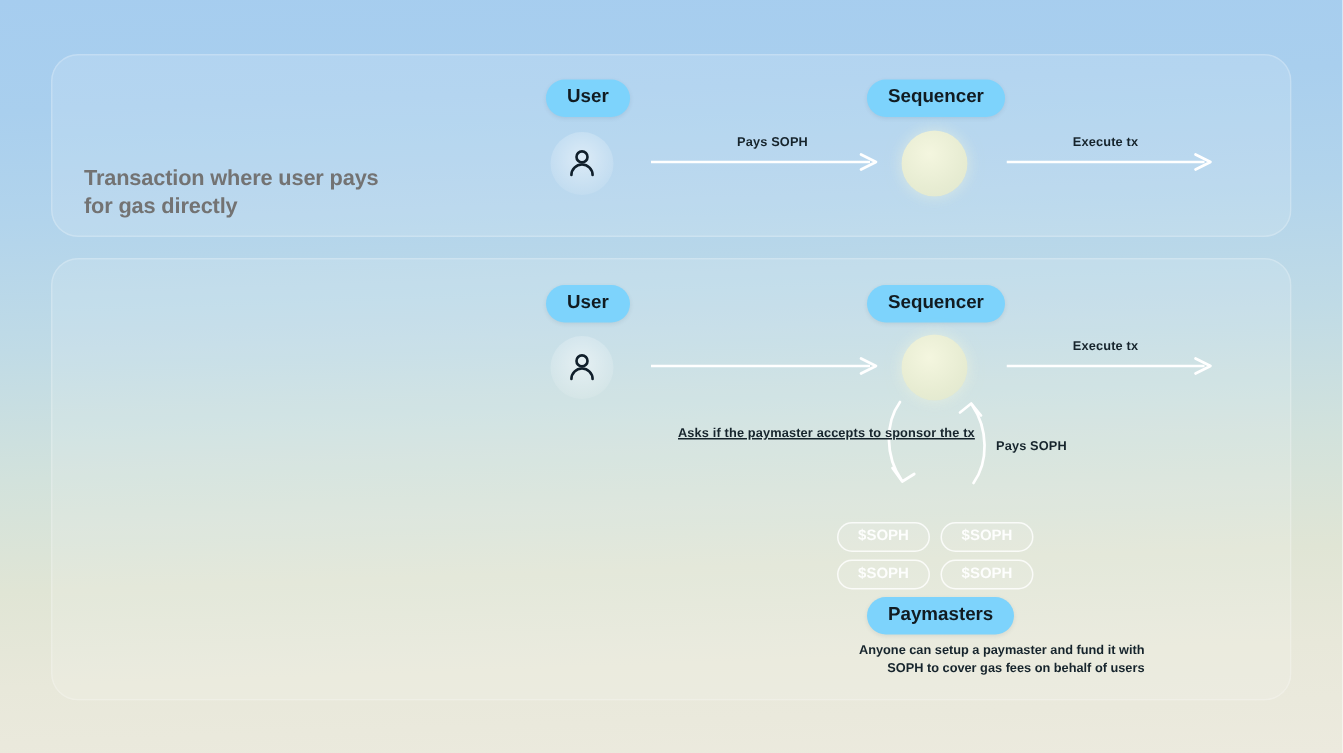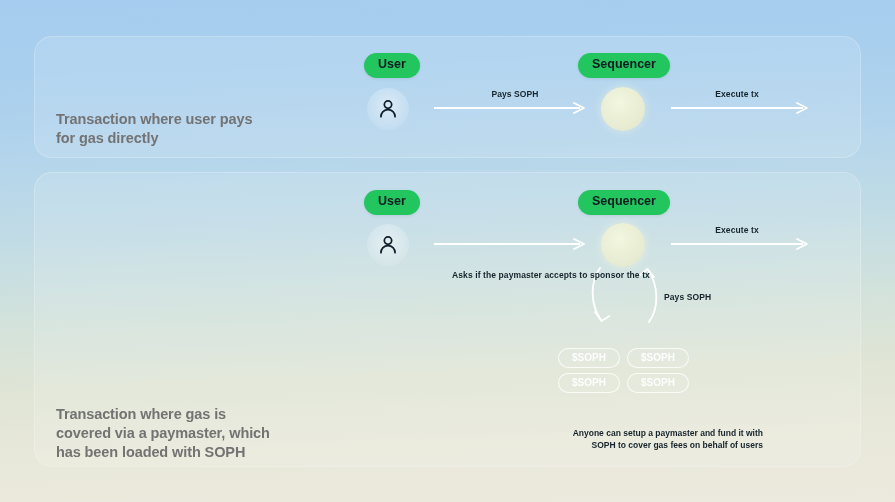--- a/index.html
+++ b/index.html
@@ -40,21 +40,21 @@
     line-height:1.32;
     letter-spacing:-0.1px;
     white-space:pre-line;
   }
   #caption-1 { top:110px; }
   #caption-2 { top:405px; }
 
   
   .pill {
     position:absolute;
-    background:#22c55e;
+    background:#7dd3fc;
     border-radius:999px;
     color:#111b21;
     font-size:12.5px;
     font-weight:700;
     padding:5px 14px 6px;
     line-height:1.1;
     white-space:nowrap;
     box-shadow:0 1px 3px rgba(40,60,80,0.10);
   }
 
@@ -151,23 +151,20 @@
 
   <div class="arrow-label" style="left:672px; top:89px; width:130px;">Execute tx</div>
 
   <svg class="arrow" style="left:671px; top:100px;" width="146" height="16">
     <path d="M0 8 H132" stroke="#ffffff" stroke-width="1.8" fill="none"></path>
     <path d="M126 3 L136 8 L126 13" stroke="#ffffff" stroke-width="1.8" fill="none" stroke-linecap="round" stroke-linejoin="round"></path>
   </svg>
 
   <div class="panel" id="panel-2"></div>
 
-  <div class="panel-caption" id="caption-2">Transaction where gas is
-covered via a paymaster, which
-has been loaded with SOPH</div>
 
   <div class="pill" style="left:364px; top:190px;">User</div>
 
   <div class="node-circle avatar" style="left:367px; top:224px;">
     <svg width="22" height="22" viewBox="0 0 24 24" aria-hidden="true">
       <circle cx="12" cy="7.2" r="4.0" fill="none" stroke="#101f2b" stroke-width="1.9"></circle>
       <path d="M4.3 20.4a7.7 7.7 0 0 1 15.4 0" fill="none" stroke="#101f2b" stroke-width="1.9" stroke-linecap="round"></path>
     </svg>
   </div>
 
@@ -189,29 +186,30 @@
 
   <svg class="arrow" style="left:588px; top:266px;" width="74" height="62">
 
     <path d="M12 2 C2 16, 2 38, 13 54" stroke="#ffffff" stroke-width="1.8" fill="none" stroke-linecap="round"></path>
     <path d="M7 46 L13.5 55 L21.5 50" stroke="#ffffff" stroke-width="1.8" fill="none" stroke-linecap="round" stroke-linejoin="round"></path>
 
     <path d="M61 56 C71 42, 71 20, 60 4" stroke="#ffffff" stroke-width="1.8" fill="none" stroke-linecap="round"></path>
     <path d="M52 9 L59.5 3 L66 11" stroke="#ffffff" stroke-width="1.8" fill="none" stroke-linecap="round" stroke-linejoin="round"></path>
   </svg>
 
-  <div class="arrow-label" style="left:452px; top:270px; width:130px;">Asks if the paymaster
+  <div class="arrow-label" style="left:452px; top:283px; width:130px;text-decoration:underline;">Asks if the paymaster
 accepts to sponsor the tx</div>
 
   <div class="arrow-label" style="left:664px; top:292px; width:80px; text-align:left;">Pays SOPH</div>
 
   <div id="token-grid" style="left:558px; top:348px;">
     <div class="token-pill">$SOPH</div>
     <div class="token-pill">$SOPH</div>
     <div class="token-pill">$SOPH</div>
     <div class="token-pill">$SOPH</div>
   </div>
 
+  <div class="pill" style="left:578px; top:398px;">Paymasters</div>
 
   <div id="paymasters-note" style="left:483px; top:427px;">Anyone can setup a paymaster and fund it with
 SOPH to cover gas fees on behalf of users</div>
 
 </div>
 
 </body></html>

